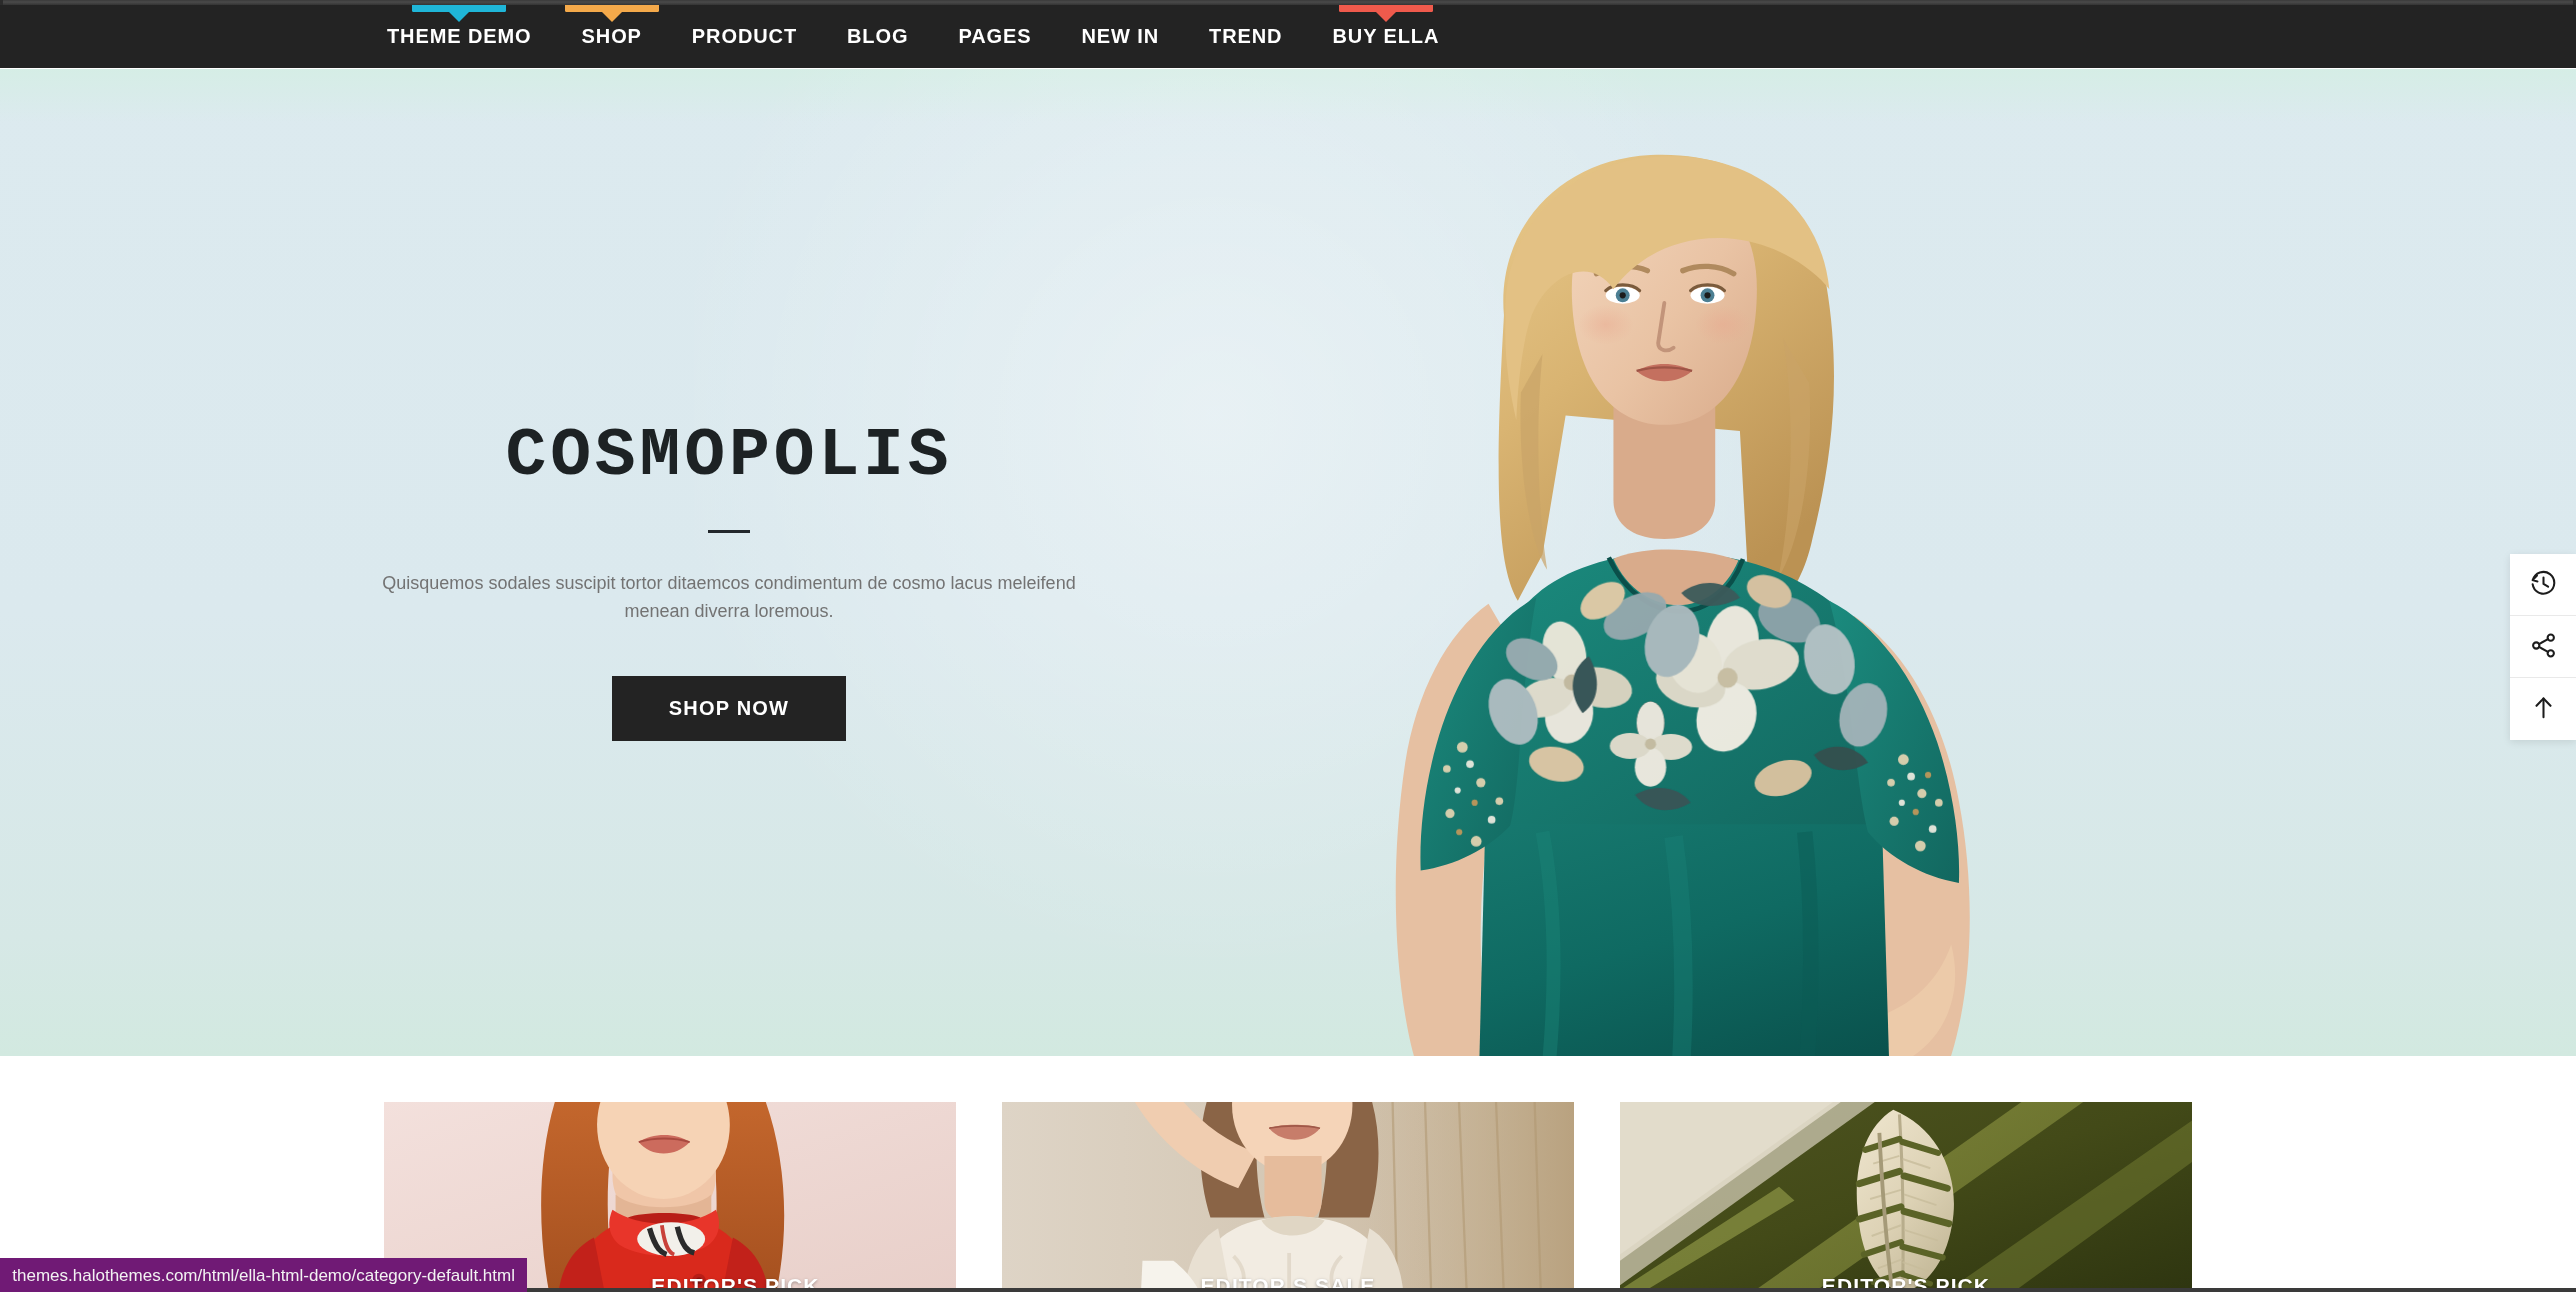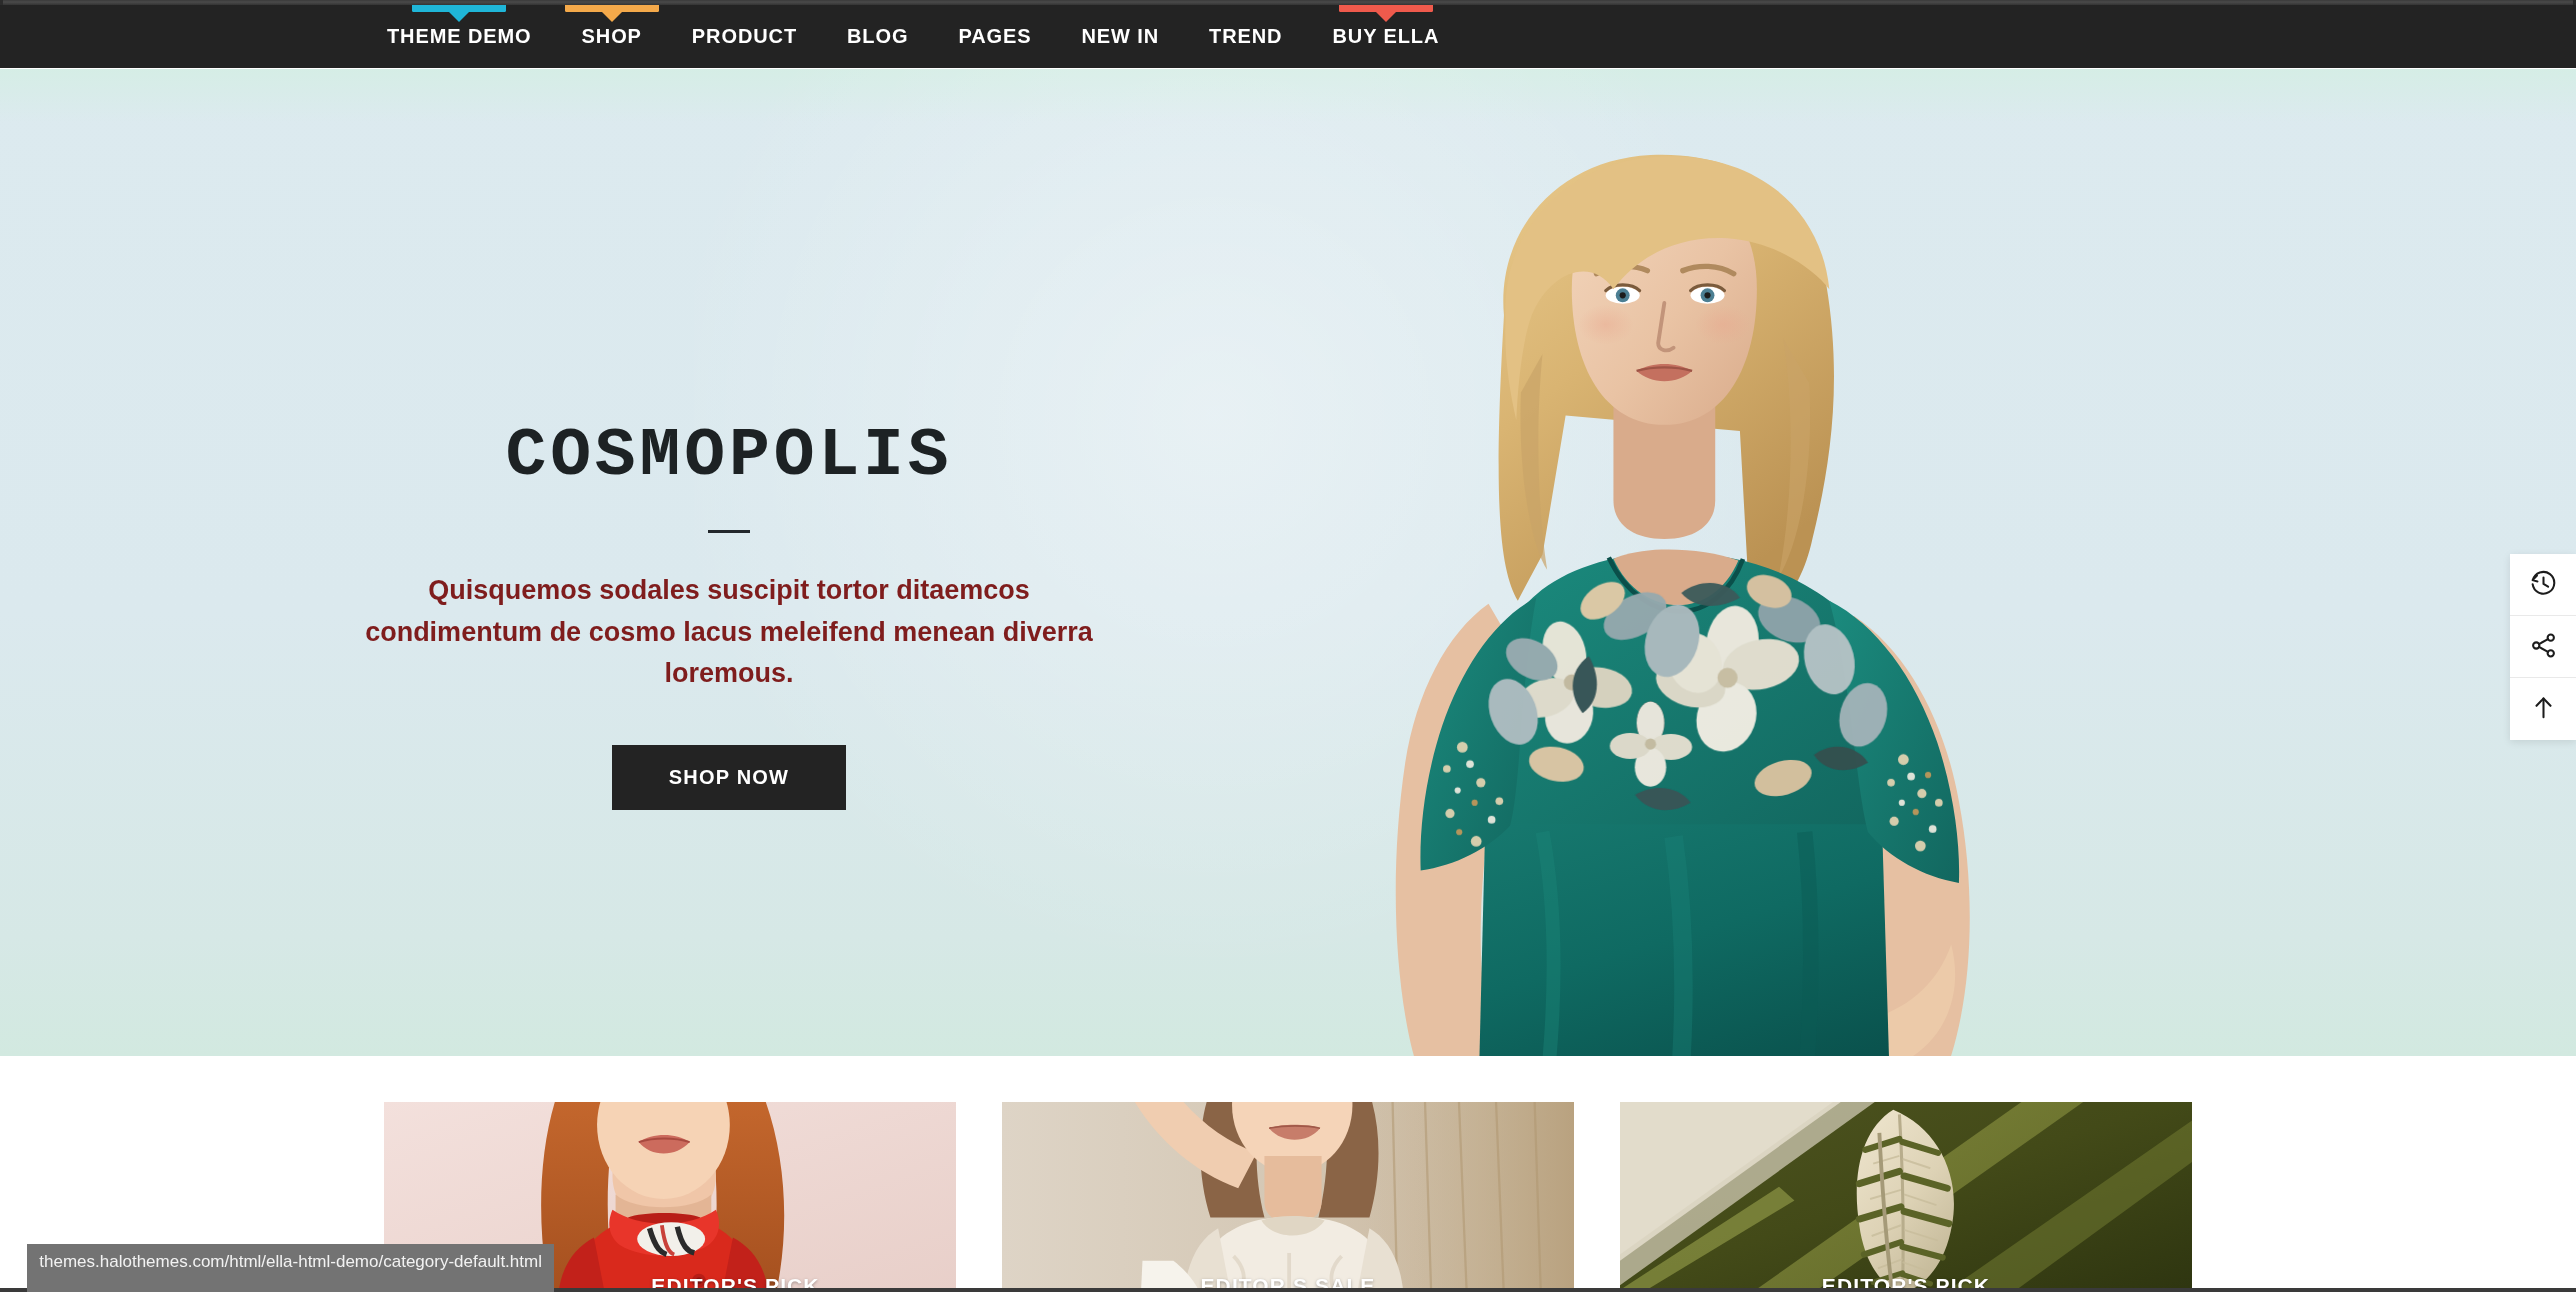--- a/index.html
+++ b/index.html
@@ -145,25 +145,24 @@
     font-family: Liberation Mono, monospace;
   }
   .hero-divider {
     width: 42px;
     height: 3.1px;
     background: #23282c;
     margin: 39px auto 0 auto;
   }
   .hero-sub {
     margin-top: 37px;
-    font-size: 27px;
+    font-size: 18px;
     line-height: 1.52;
-    color: #7f1d1d;
+    color: #737373;
     font-family: "Liberation Sans", sans-serif;
-    font-weight: bold;
   }
   .hero-cta {
     display: inline-block;
     margin-top: 51px;
     background: #232323;
     color: #ffffff;
     font-size: 20px;
     font-weight: 700;
     letter-spacing: 1.2px;
     padding: 21px 57px;
@@ -245,30 +244,29 @@
     text-shadow: 0 0.8px 3.1px rgba(0,0,0,.35);
     font-family: "Liberation Sans", sans-serif;
   }
   .pick-card-label.shift-right { padding-left: 131px; }
 
   
   .status-bar {
     position: absolute;
     left: 0;
     bottom: 0;
-    height: 49px;
-    background: #737373;
+    height: 35px;
+    background: #701a75;
     color: #f2f2f2;
     font-size: 17px;
     line-height: 35px;
     padding: 0 12.3px;
     white-space: nowrap;
     z-index: 70;
     font-family: "Liberation Sans", sans-serif;
-    margin-left: 27px;
   }
 
   
   .browser-bottom-edge {
     position: absolute;
     left: 0; bottom: 0;
     width: 2576px; height: 4.6px;
     background: #3a3a3a;
     z-index: 65;
   }

